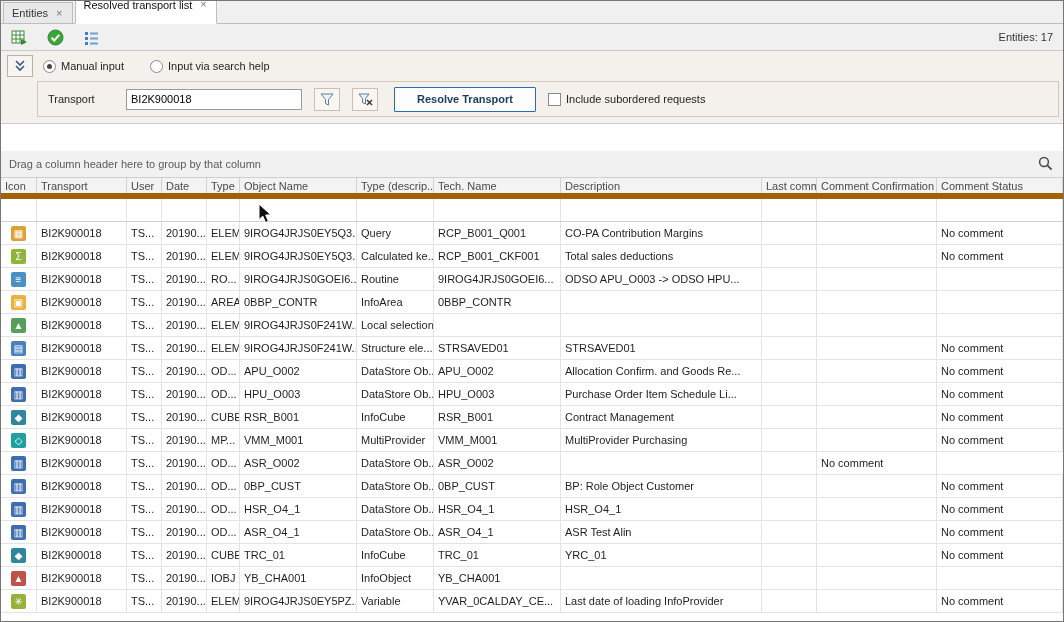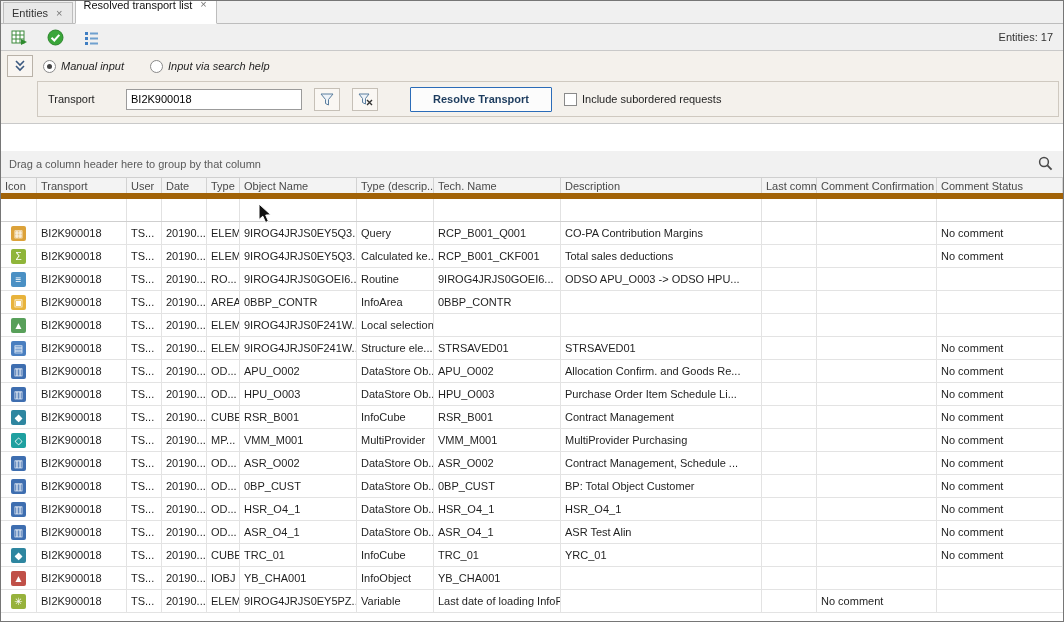--- a/index.html
+++ b/index.html
@@ -14,30 +14,30 @@
   .tab { display:flex; align-items:center; gap:7px; height:21px; padding:0 8px; background:#e9e9e9; border:1px solid #bdbdbd; border-bottom:none; margin-right:2px; color:#333; cursor:default; }
   .tab.active { background:#fff; height:39px; margin-bottom:-1px; border-bottom:1px solid #fff; color:#111; }
   .tab .close { color:#777; font-size:11px; line-height:1; padding:0 1px; }
   
   .toolbar { display:flex; align-items:center; height:27px; background:#f0f0f0; border-bottom:1px solid #c9c9c9; padding:0 8px; gap:16px; }
   .tbtn { width:20px; height:20px; display:flex; align-items:center; justify-content:center; }
   .toolbar .spacer { flex:1; }
   .entities-count { color:#333; padding-right:2px;padding-left:40px; }
   
   .panel { background:#f4f1ec; border-bottom:1px solid #c9c9c9; padding-bottom:6px; }
-  .radio-row { display:flex; align-items:center; height:30px; gap:26px; padding-left:42px; position:relative;font-style:italic; }
+  .radio-row { display:flex; align-items:center; height:30px; gap:26px; padding-left:42px; position:relative; }
   .collapse-btn { position:absolute; left:6px; top:4px; width:26px; height:22px; background:#f8f5f1; border:1px solid #b9b2a8; display:flex; align-items:center; justify-content:center; }
   .radio-opt { display:flex; align-items:center; gap:5px; }
   .radio { width:13px; height:13px; border:1px solid #8a8a8a; border-radius:50%; background:#fff; position:relative; display:inline-block; }
   .radio.checked::after { content:""; position:absolute; left:3px; top:3px; width:5px; height:5px; border-radius:50%; background:#444; }
   .transport-row { display:flex; align-items:center; height:36px; margin:0 4px 0 36px; border:1px solid #cfc9c0; padding:0 10px; gap:8px; background:#f4f1ec; }
   .lbl-transport { width:70px; }
   .txt-input { width:176px; height:21px; border:1px solid #9b9b9b; background:#fff; font:11px "Liberation Sans",sans-serif; padding:1px 4px; }
   .mini-btn { width:26px; height:23px; background:#faf7f3; border:1px solid #c6c0b7; display:flex; align-items:center; justify-content:center; margin-left:4px; }
-  .resolve-btn { margin-left:24px; height:25px; padding:0 22px; background:#fcfcfc; border:1px solid #2b6cb8; color:#1d3c5e; font-weight:bold; font-size:11px; font-family:"Liberation Sans",sans-serif; border-radius:1px; }
+  .resolve-btn { margin-left:8px; height:25px; padding:0 22px; background:#fcfcfc; border:1px solid #2b6cb8; color:#1d3c5e; font-weight:bold; font-size:11px; font-family:"Liberation Sans",sans-serif; border-radius:1px; }
   .chk-wrap { display:flex; align-items:center; gap:5px; margin-left:4px; }
   .checkbox { width:13px; height:13px; border:1px solid #8a8a8a; background:#fff; display:inline-block; }
   
   .grid { --cols: 36px 90px 35px 45px 33px 117px 77px 127px 201px 55px 120px minmax(0,1fr); background:#fff; }
   .groupbar { display:flex; align-items:center; height:27px; background:#f1f1f1; border-bottom:1px solid #cfcfcf; color:#5a5a5a; padding:0 10px 0 8px;margin-top:27px; }
   .groupbar .spacer { flex:1; }
   .grid-header { display:grid; grid-template-columns:var(--cols); height:21px; background:#f3f3f3; border-bottom:6px solid #a16207; }
   .hcell { display:flex; align-items:center; padding:0 4px; color:#4a4a4a; border-right:1px solid #d2d2d2; overflow:hidden; white-space:nowrap; }
   .grid-filter-row { display:grid; grid-template-columns:var(--cols); height:23px; background:#fff; border-bottom:1px solid #cfcfcf; }
   .fcell { border-right:1px solid #e2e2e2; }
@@ -338,37 +338,36 @@
           <div class="cell c-icon">
             <span class="row-icon" style="background: rgb(62, 110, 176);">▥</span>
           </div>
           <div class="cell">BI2K900018</div>
           <div class="cell">TS...</div>
           <div class="cell">20190...</div>
           <div class="cell">OD...</div>
           <div class="cell">ASR_O002</div>
           <div class="cell">DataStore Ob...</div>
           <div class="cell">ASR_O002</div>
-          <div class="cell">Contract Management, Schedule ...</div>
           <div class="cell"></div>
           <div class="cell"></div>
           <div class="cell">No comment</div>
         </div>
         <div class="grid-row">
           <div class="cell c-icon">
             <span class="row-icon" style="background: rgb(62, 110, 176);">▥</span>
           </div>
           <div class="cell">BI2K900018</div>
           <div class="cell">TS...</div>
           <div class="cell">20190...</div>
           <div class="cell">OD...</div>
           <div class="cell">0BP_CUST</div>
           <div class="cell">DataStore Ob...</div>
           <div class="cell">0BP_CUST</div>
-          <div class="cell">BP: Total Object Customer</div>
+          <div class="cell">BP: Role Object Customer</div>
           <div class="cell"></div>
           <div class="cell"></div>
           <div class="cell">No comment</div>
         </div>
         <div class="grid-row">
           <div class="cell c-icon">
             <span class="row-icon" style="background: rgb(62, 110, 176);">▥</span>
           </div>
           <div class="cell">BI2K900018</div>
           <div class="cell">TS...</div>
@@ -433,20 +432,21 @@
         <div class="grid-row">
           <div class="cell c-icon">
             <span class="row-icon" style="background: rgb(151, 178, 60);">✳</span>
           </div>
           <div class="cell">BI2K900018</div>
           <div class="cell">TS...</div>
           <div class="cell">20190...</div>
           <div class="cell">ELEM</div>
           <div class="cell">9IROG4JRJS0EY5PZ...</div>
           <div class="cell">Variable</div>
+          <div class="cell">YVAR_0CALDAY_CE...</div>
           <div class="cell">Last date of loading InfoProvider</div>
           <div class="cell"></div>
           <div class="cell"></div>
           <div class="cell">No comment</div>
         </div>
       </div>
   </div>
 
   <svg class="cursor" width="16" height="22" viewBox="0 0 16 22" style="left:257px; top:202px;">
     <path d="M1 1 L1 16.5 L4.8 13.2 L7.6 19.5 L10.4 18.2 L7.7 12.1 L12.8 11.8 Z" fill="#111" stroke="#fff" stroke-width="1"></path>

